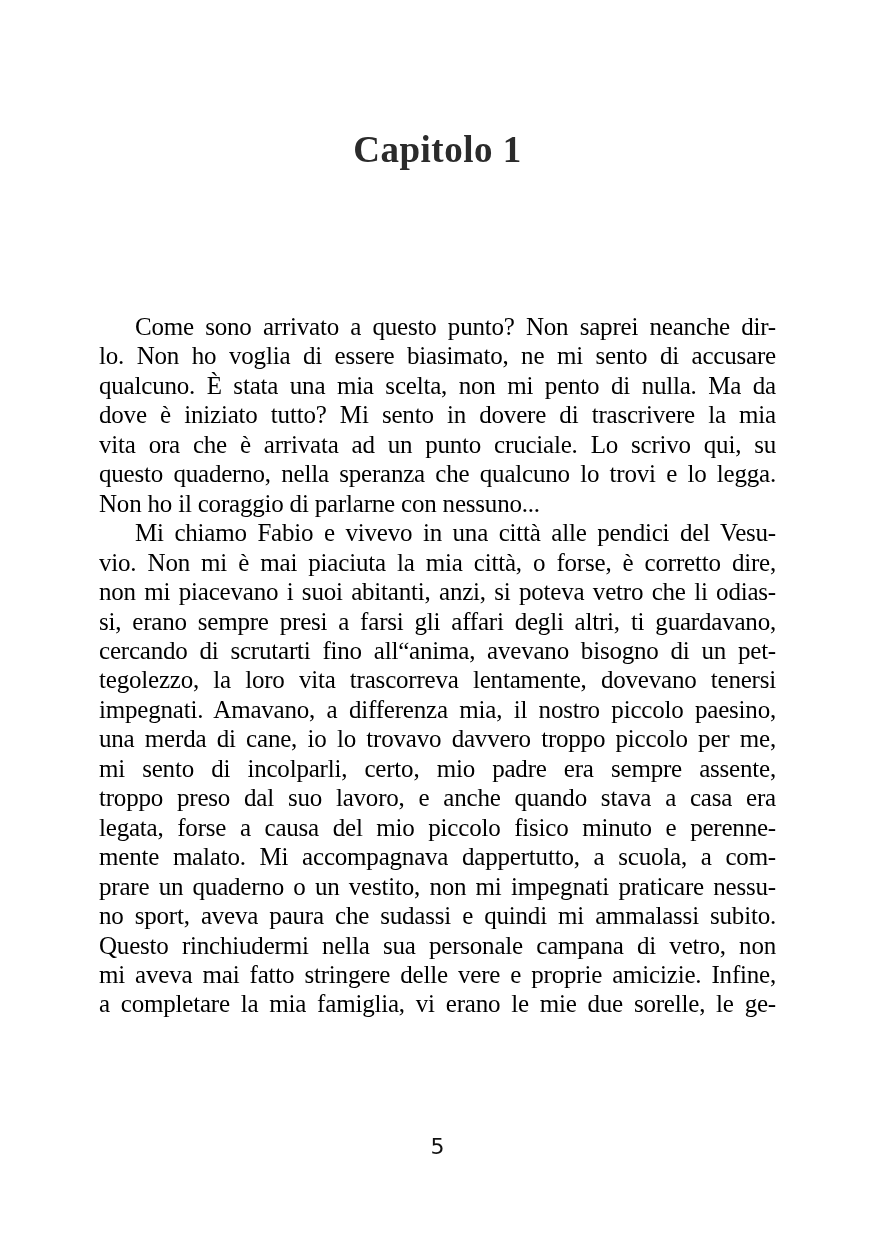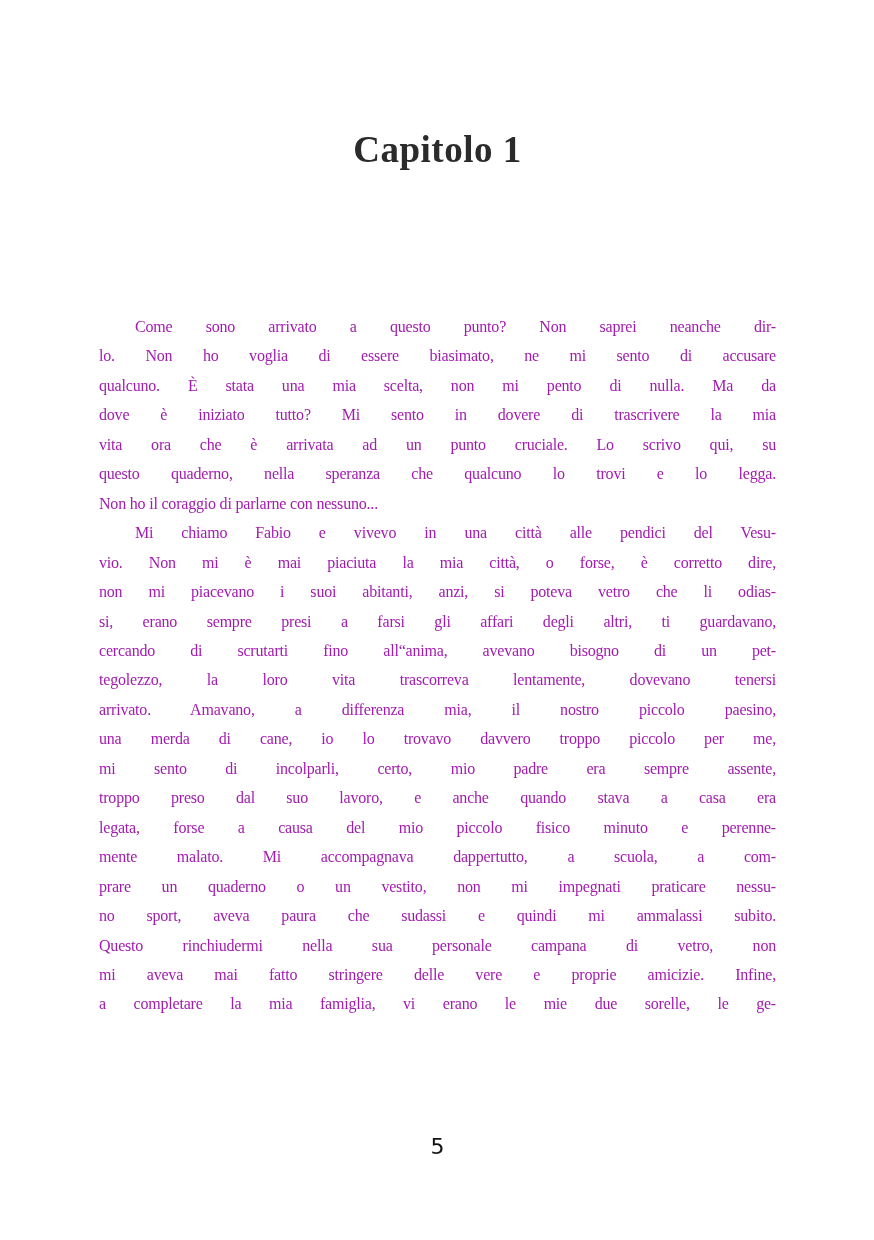--- a/index.html
+++ b/index.html
@@ -32,27 +32,27 @@
     position: absolute;
     top: 312px;
     left: 99px;
     width: 677px;
   }
   .paragraph {
     margin: 0;
     padding: 0;
   }
   .line {
-    font-size: 16px;
+    font-size: 25px;
     line-height: 29.45px;
     letter-spacing: -0.2px;
     white-space: normal;
     text-align: justify;
     text-align-last: justify;
-    color: #a21caf;
+    color: #000000;
   }
   .line.first {
     text-indent: 36px;
   }
   .line.no-stretch {
     text-align-last: left;
   }
   .page-number {
     position: absolute;
     top: 1134px;
@@ -80,21 +80,21 @@
         <div class="line">questo quaderno, nella speranza che qualcuno lo trovi e lo legga.</div>
         <div class="line no-stretch">Non ho il coraggio di parlarne con nessuno...</div>
       </div>
       <div class="paragraph">
         <div class="line first">Mi chiamo Fabio e vivevo in una città alle pendici del Vesu-</div>
         <div class="line">vio. Non mi è mai piaciuta la mia città, o forse, è corretto dire,</div>
         <div class="line">non mi piacevano i suoi abitanti, anzi, si poteva vetro che li odias-</div>
         <div class="line">si, erano sempre presi a farsi gli affari degli altri, ti guardavano,</div>
         <div class="line">cercando di scrutarti fino all“anima, avevano bisogno di un pet-</div>
         <div class="line">tegolezzo, la loro vita trascorreva lentamente, dovevano tenersi</div>
-        <div class="line">arrivato. Amavano, a differenza mia, il nostro piccolo paesino,</div>
+        <div class="line">impegnati. Amavano, a differenza mia, il nostro piccolo paesino,</div>
         <div class="line">una merda di cane, io lo trovavo davvero troppo piccolo per me,</div>
         <div class="line">mi sento di incolparli, certo, mio padre era sempre assente,</div>
         <div class="line">troppo preso dal suo lavoro, e anche quando stava a casa era</div>
         <div class="line">legata, forse a causa del mio piccolo fisico minuto e perenne-</div>
         <div class="line">mente malato. Mi accompagnava dappertutto, a scuola, a com-</div>
         <div class="line">prare un quaderno o un vestito, non mi impegnati praticare nessu-</div>
         <div class="line">no sport, aveva paura che sudassi e quindi mi ammalassi subito.</div>
         <div class="line">Questo rinchiudermi nella sua personale campana di vetro, non</div>
         <div class="line">mi aveva mai fatto stringere delle vere e proprie amicizie. Infine,</div>
         <div class="line">a completare la mia famiglia, vi erano le mie due sorelle, le ge-</div>

